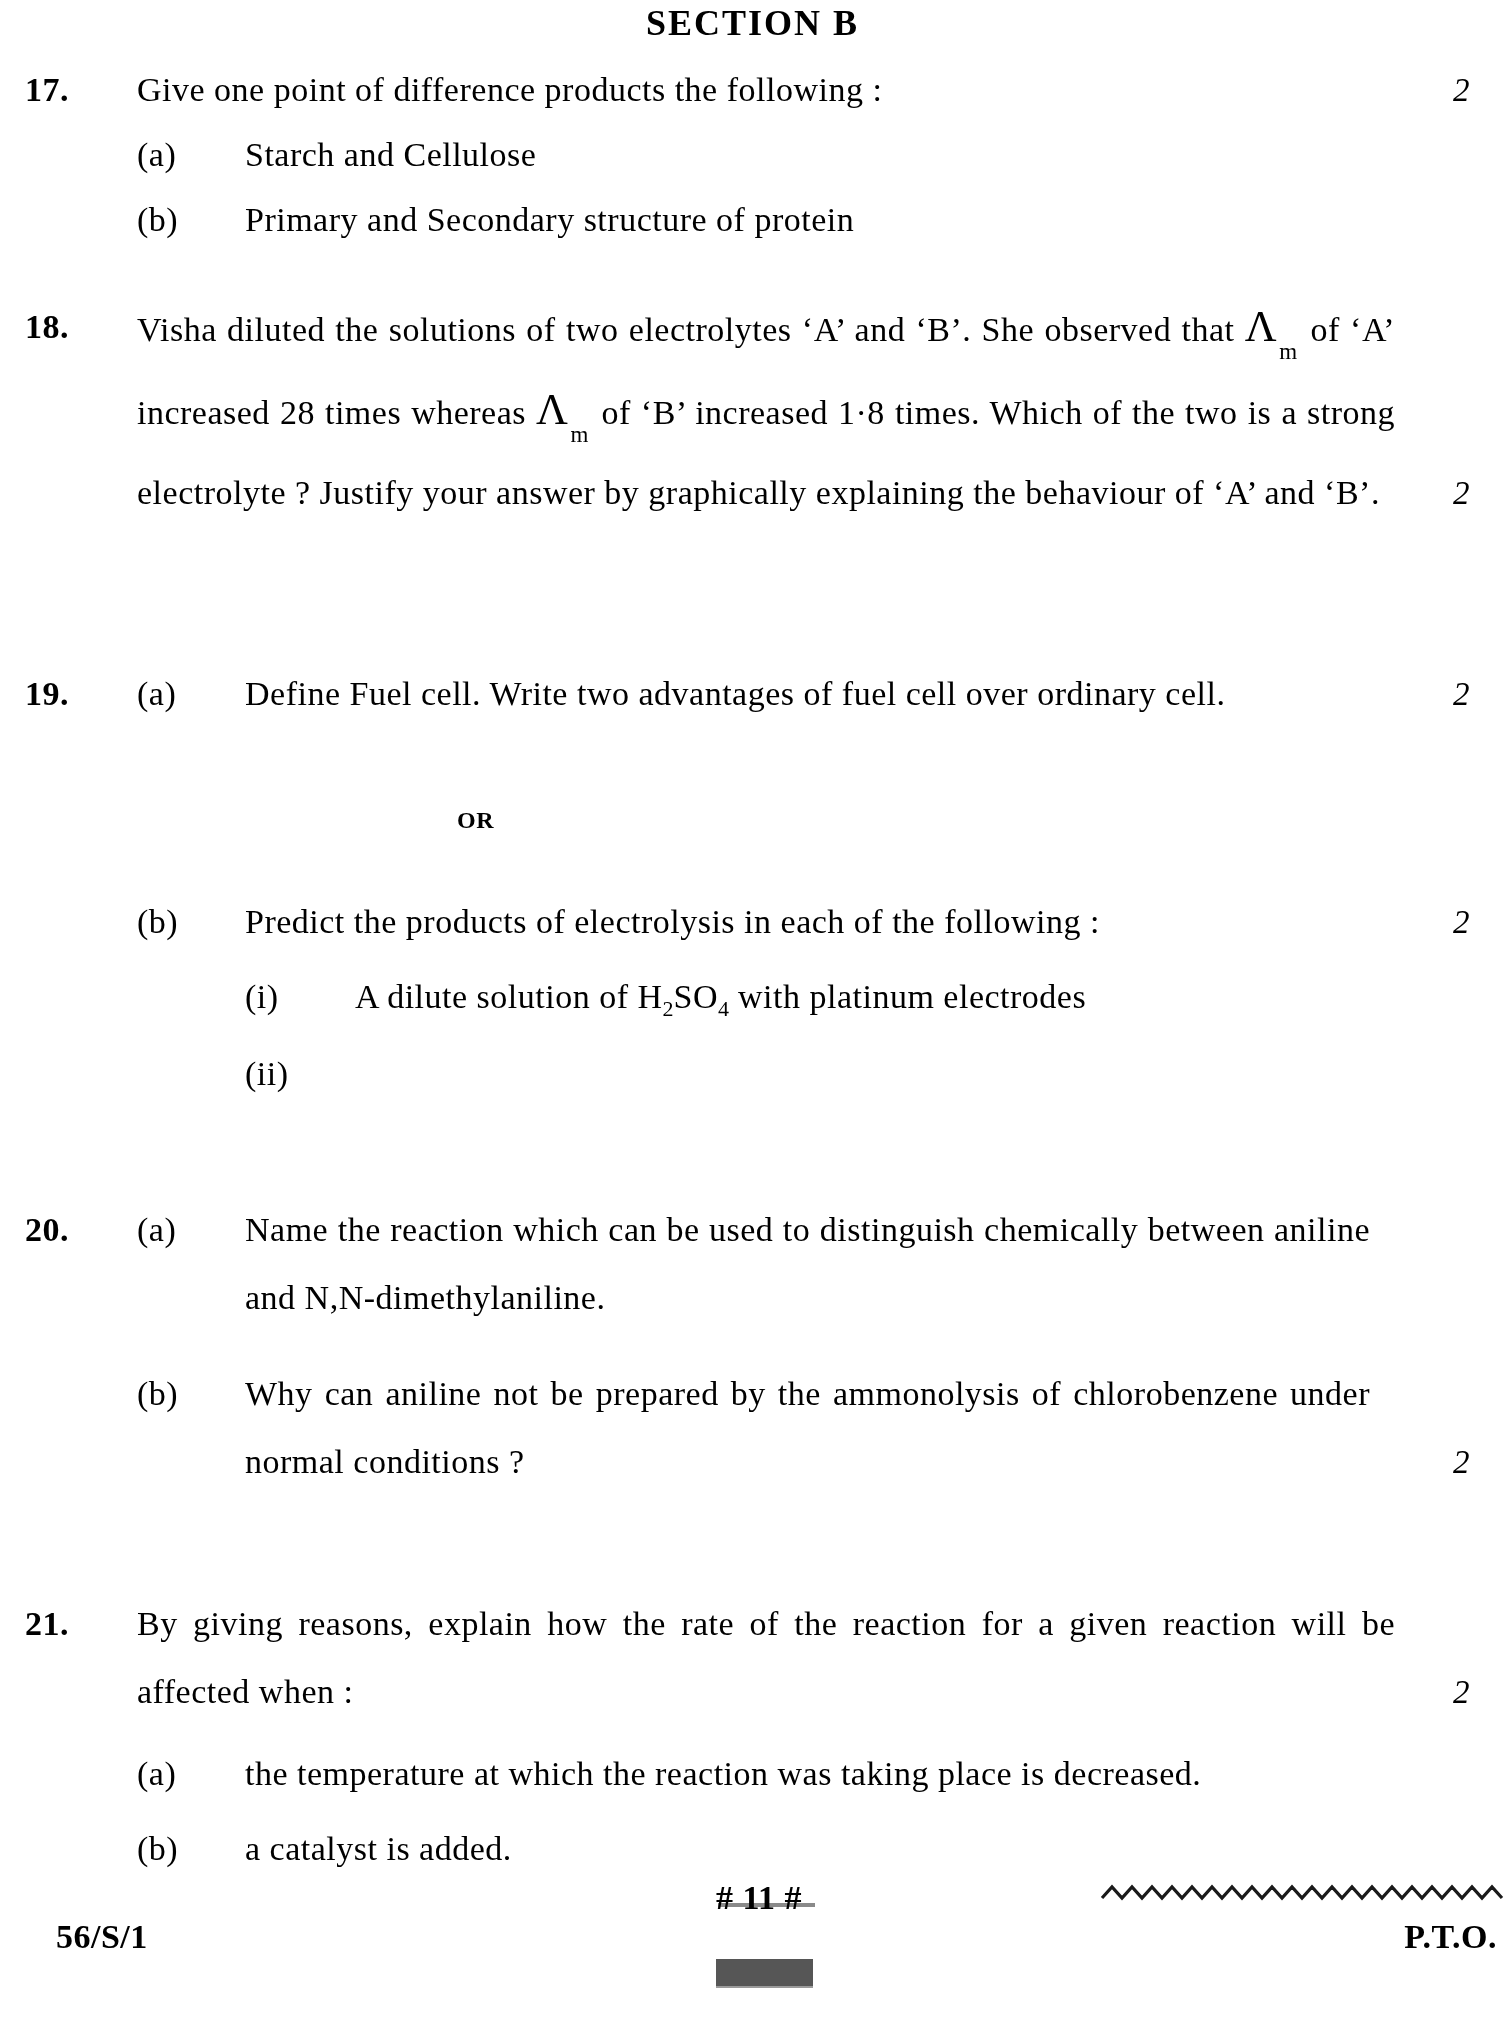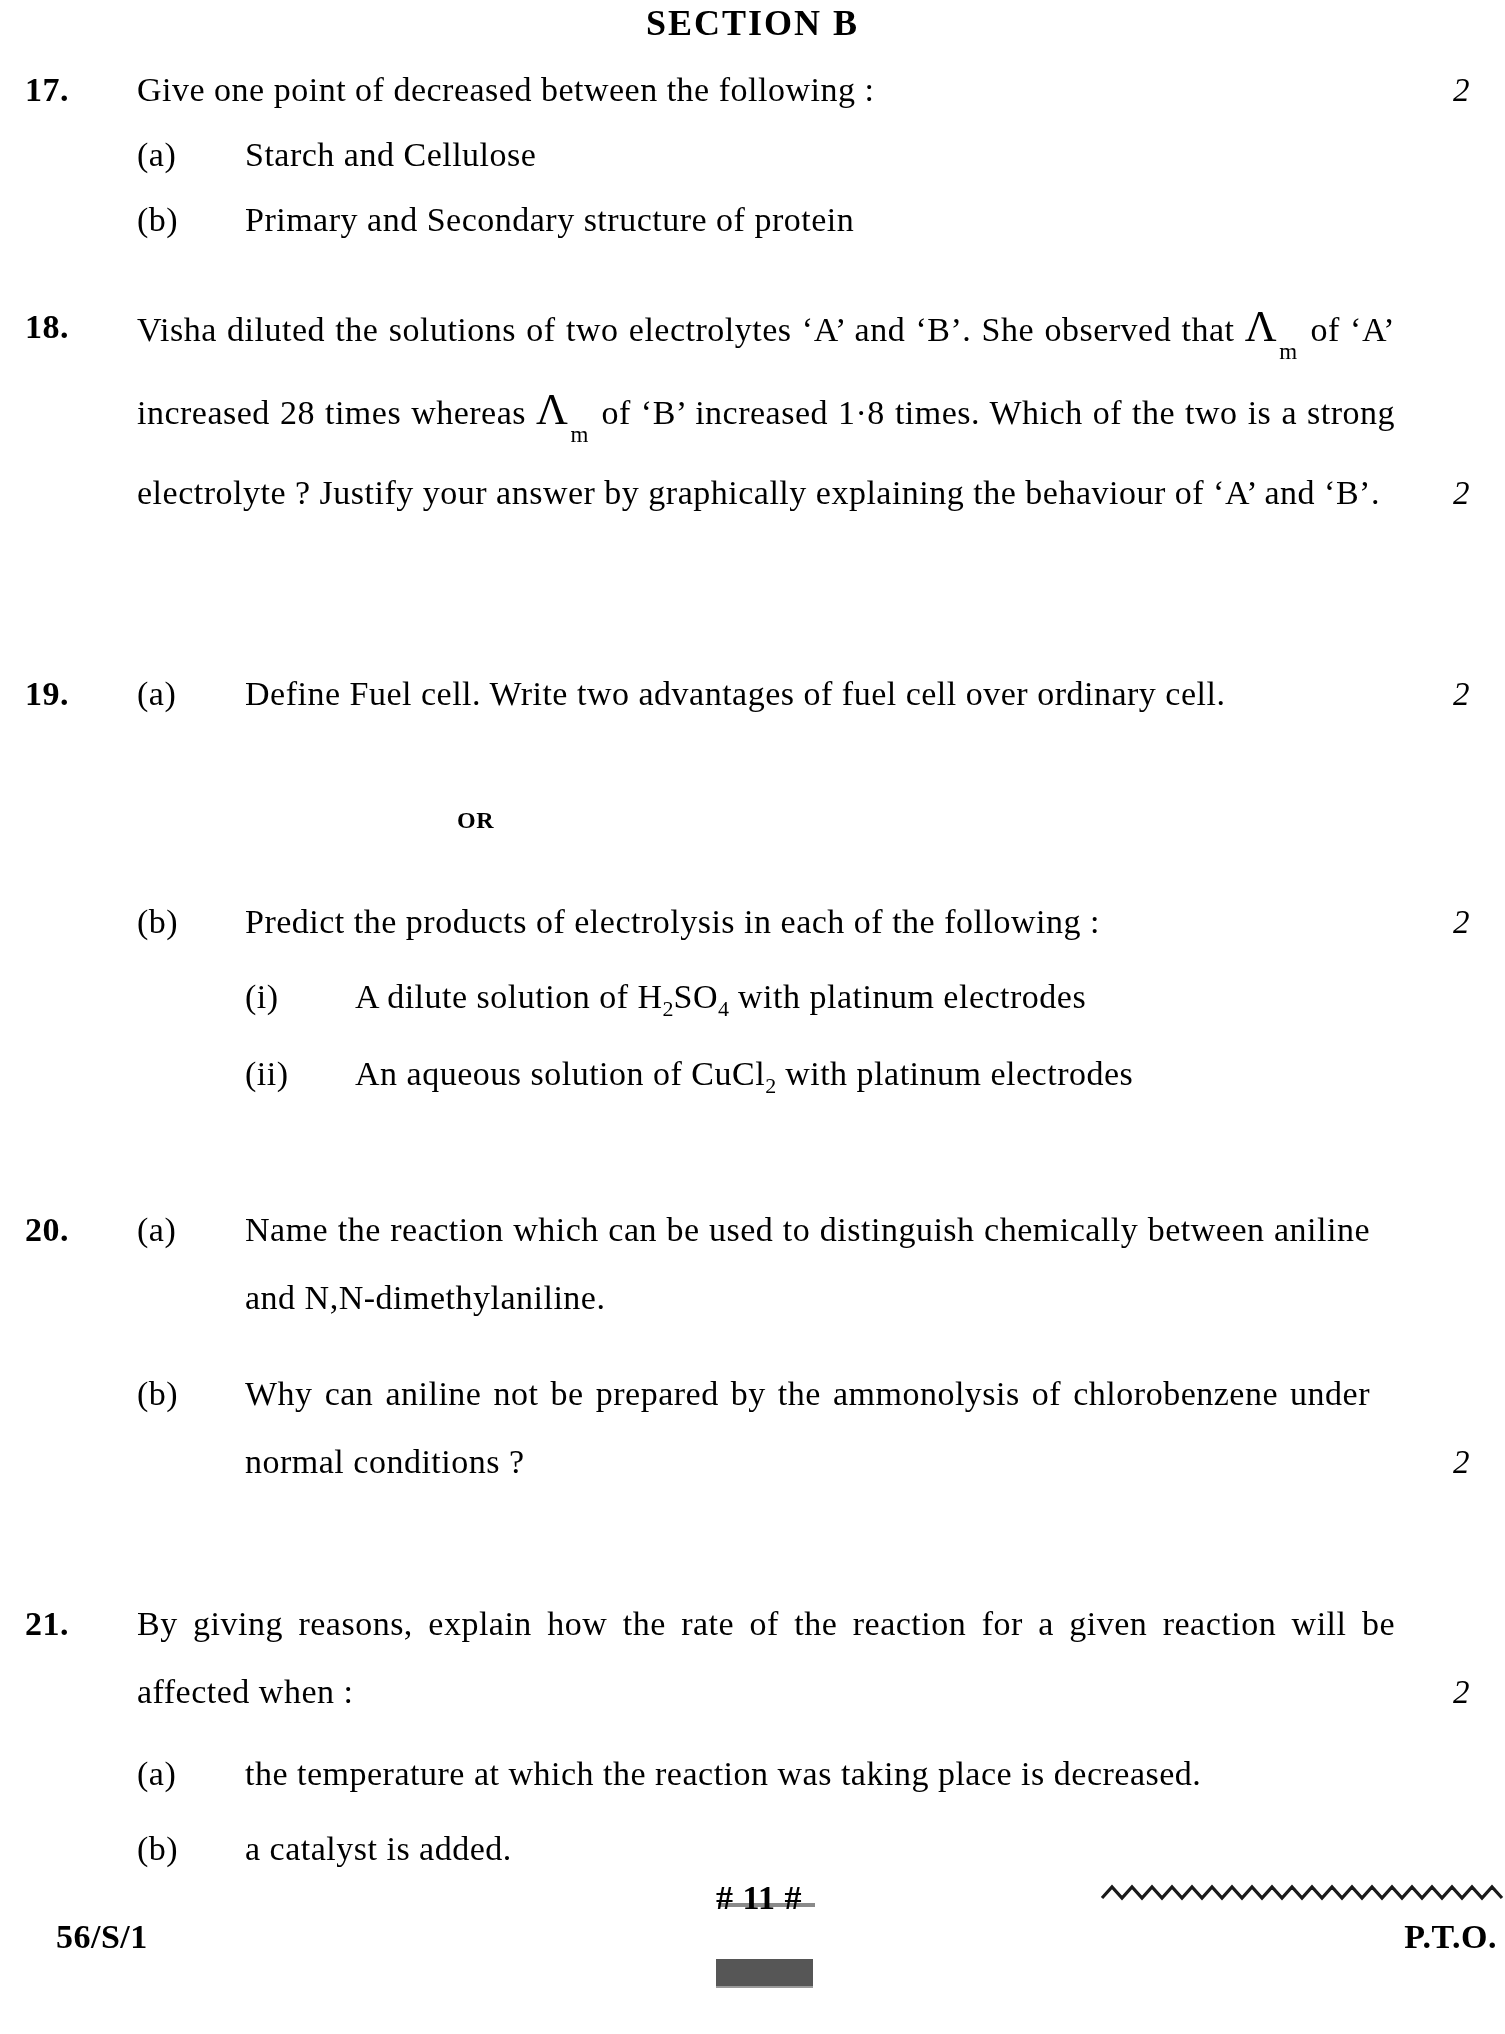--- a/index.html
+++ b/index.html
@@ -43,21 +43,21 @@
 </style>
 </head>
 <body>
 
 <div class="page">
 
   <div class="abs section-title">SECTION B</div>
 
   <span class="abs qnum" style="top:56px">17.</span>
   <div class="abs para main-para plain" style="top:56px">
-    <span class="ptext">Give one point of decreased between the following :</span>
+    <span class="ptext">Give one point of difference products the following :</span>
     <span class="mark mark-top">2</span>
   </div>
   <span class="abs qlabel" style="top:121px">(a)</span>
   <div class="abs para sub-para plain" style="top:121px">
     <span class="ptext">Starch and Cellulose</span>
   </div>
   <span class="abs qlabel" style="top:186px">(b)</span>
   <div class="abs para sub-para plain" style="top:186px">
     <span class="ptext">Primary and Secondary structure of protein</span>
   </div>
@@ -82,23 +82,20 @@
   <span class="abs qlabel" style="top:888px">(b)</span>
   <div class="abs para sub-para plain" style="top:888px">
     <span class="ptext">Predict the products of electrolysis in each of the following :</span>
     <span class="mark mark-top">2</span>
   </div>
   <span class="abs rlabel" style="top:963px">(i)</span>
   <div class="abs para plain" style="top:963px;left:355px;width:1115px">
     <span class="ptext"><span>A dilute solution of H</span><sub class="chem">2</sub><span>SO</span><sub class="chem">4</sub><span> with platinum electrodes</span></span>
   </div>
   <span class="abs rlabel" style="top:1040px">(ii)</span>
-  <div class="abs para plain" style="top:1040px;left:355px;width:1115px">
-    <span class="ptext"><span>An aqueous solution of CuCl</span><sub class="chem">2</sub><span> with platinum electrodes</span></span>
-  </div>
 
   <span class="abs qnum" style="top:1196px">20.</span>
   <span class="abs qlabel" style="top:1196px">(a)</span>
   <div class="abs para sub-para just" style="top:1196px">
     <span class="ptext">Name the reaction which can be used to distinguish chemically between aniline and N,N-dimethylaniline.</span>
   </div>
   <span class="abs qlabel" style="top:1360px">(b)</span>
   <div class="abs para sub-para just" style="top:1360px">
     <span class="ptext">Why can aniline not be prepared by the ammonolysis of chlorobenzene under normal conditions ?</span>
     <span class="mark">2</span>

